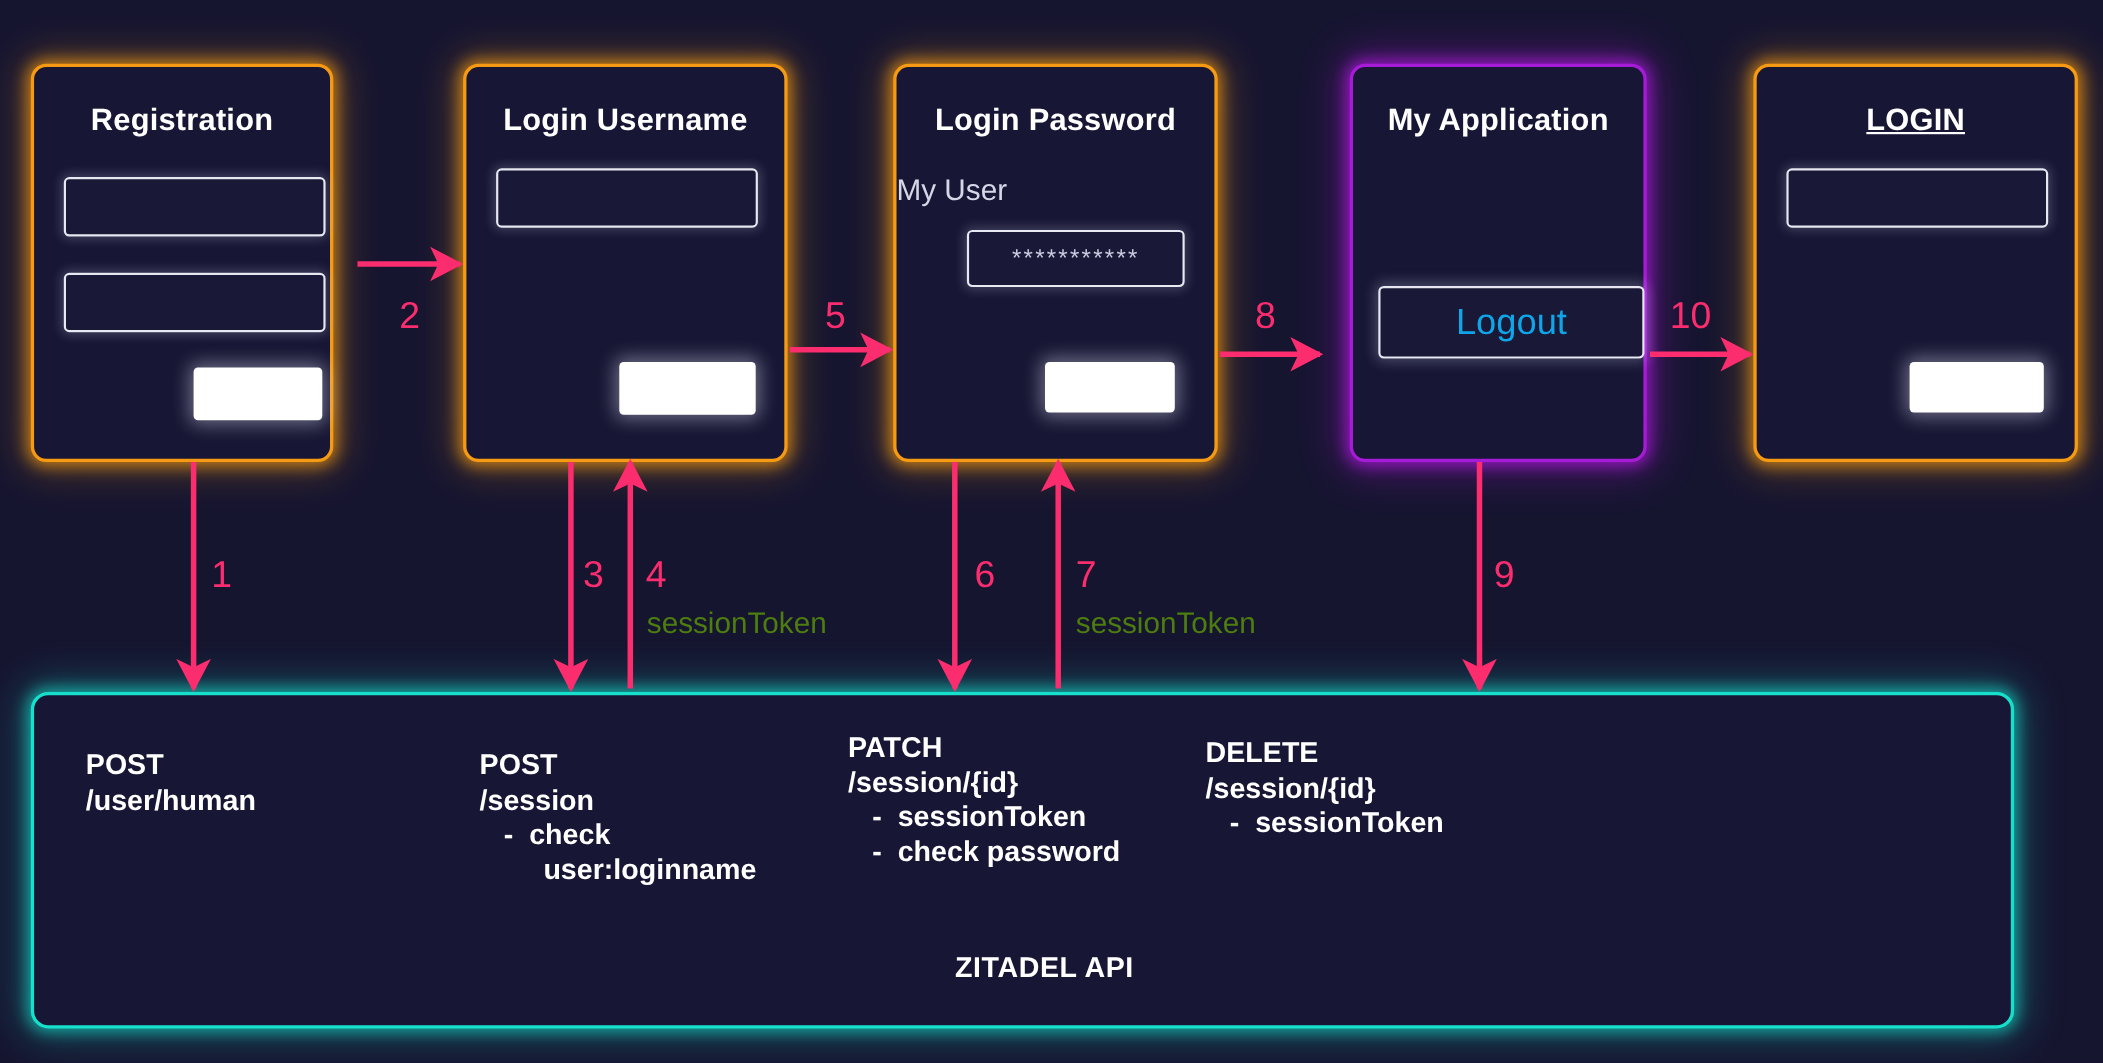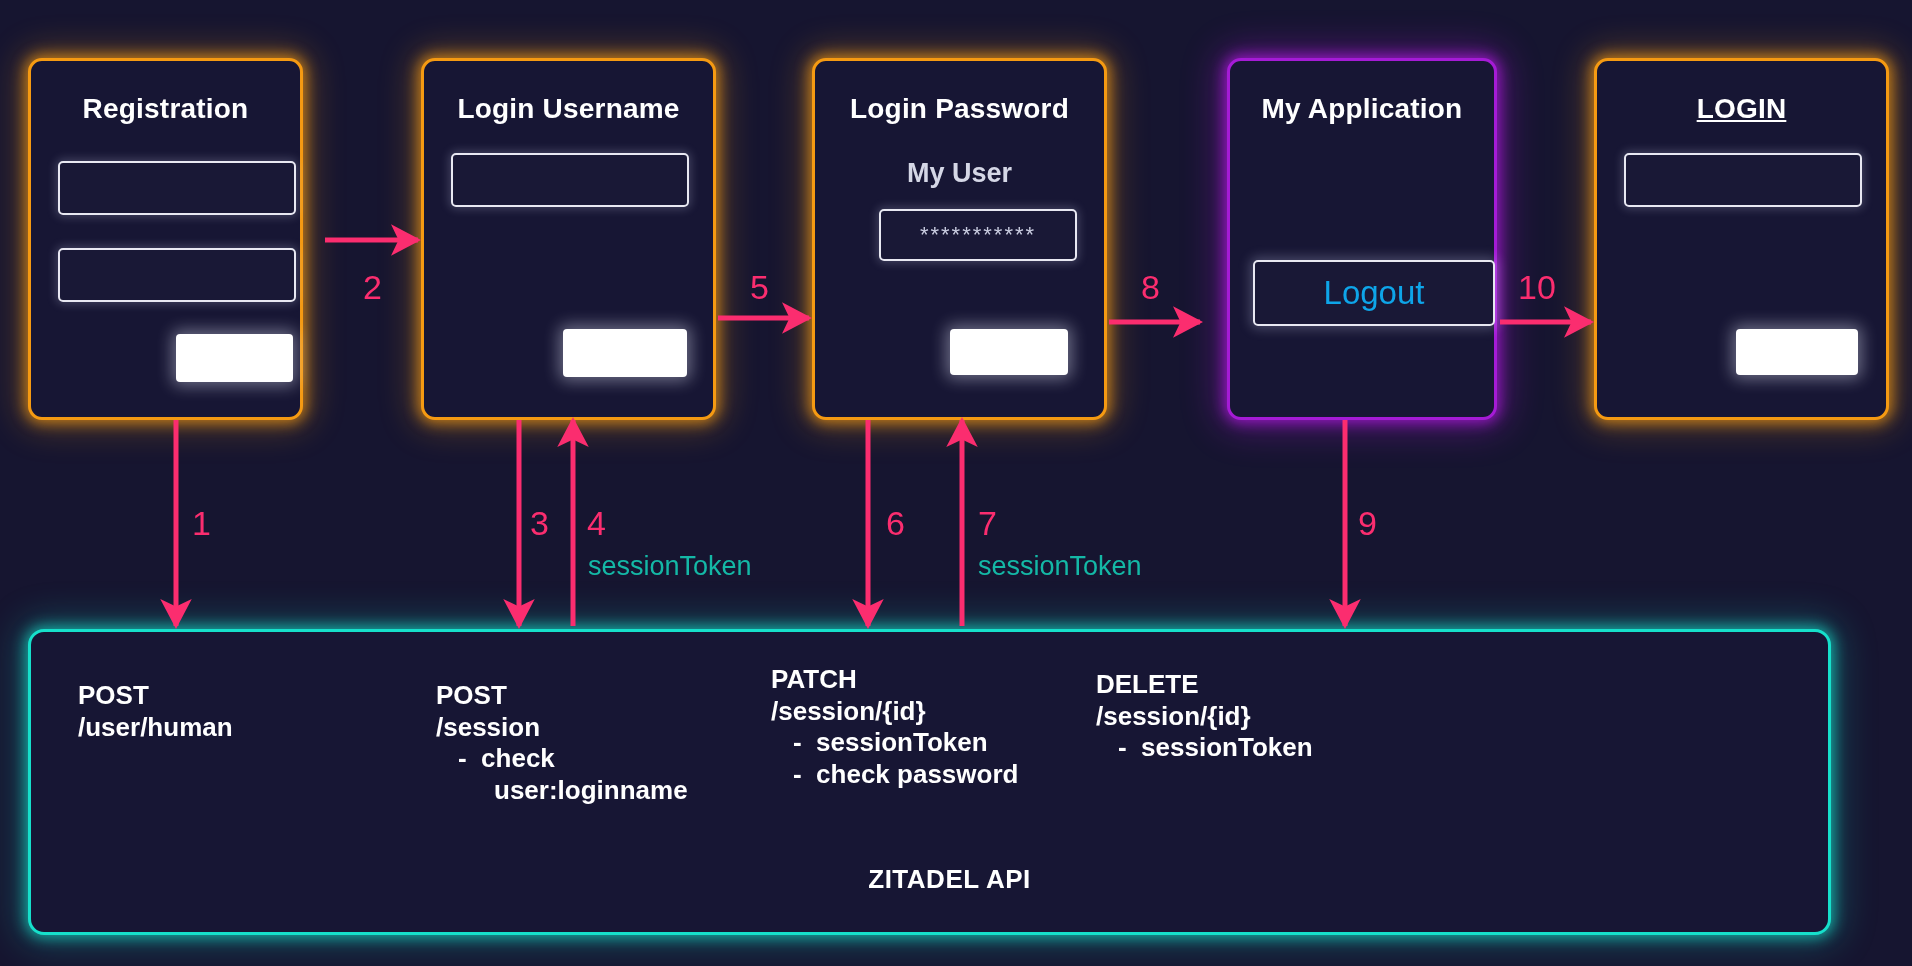--- a/index.html
+++ b/index.html
@@ -73,24 +73,23 @@
     color: #0ea5e9;
     font-size: 33px;
     display: flex;
     align-items: center;
     justify-content: center;
   }
   .user-label {
     position: absolute;
     left: 0;
     right: 0;
-    text-align: center;
     color: #D5D7E6;
     font-size: 27px;
-    font-weight: bold;
+    font-weight: normal;
   }
 
   
   .api-panel {
     position: absolute;
     box-sizing: border-box;
     border: 3px solid #16E0CB;
     border-radius: 16px;
     background: #171634;
     box-shadow: 0 0 14px 3px rgba(22,224,203,0.65),
@@ -134,21 +133,21 @@
   }
   .arrow-num {
     position: absolute;
     color: #FB2D6F;
     font-size: 34px;
     font-weight: normal;
     line-height: 1;
   }
   .arrow-label {
     position: absolute;
-    color: #14b8a6;
+    color: #4d7c0f;
     font-size: 27px;
     font-weight: normal;
     line-height: 1;
     white-space: nowrap;
   }
 </style>
 </head>
 <body>
 
 <div class="card orange" style="left:28px; top:58px; width:275px; height:362px;">

